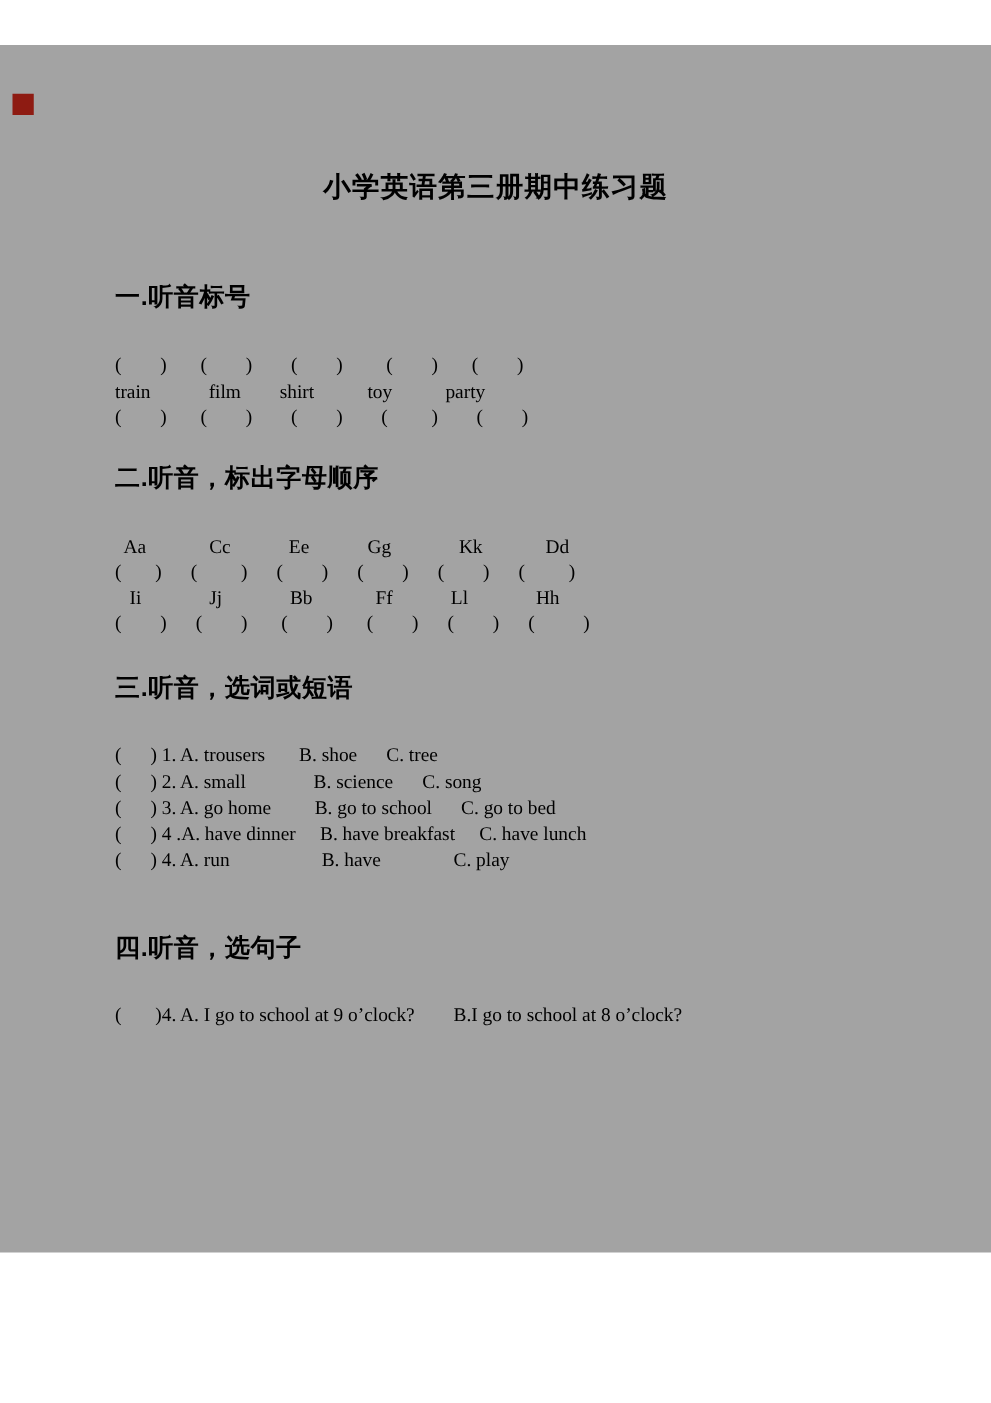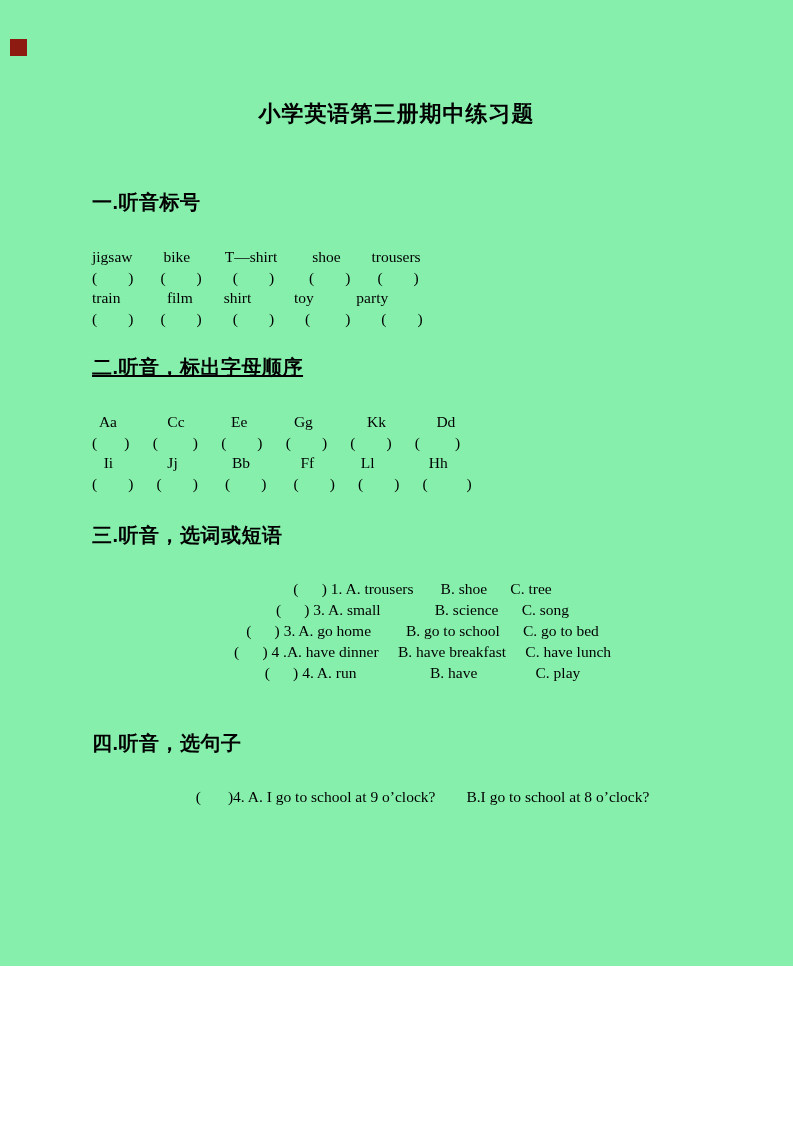--- a/index.html
+++ b/index.html
@@ -6,21 +6,22 @@
   body {
     width: 793px; height: 1122px;
     background: #ffffff;
     font-family: "Liberation Serif", serif;
     color: #000000;
     overflow: hidden;
   }
   .page {
     position: relative;
     width: 793px; height: 966px;
-    background: #86efac;
+    background: #a3a3a3;
+    margin-top: 36px;
   }
   .corner-mark {
     position: absolute;
     left: 10px; top: 39px;
     width: 17px; height: 17px;
   }
   .title {
     margin: 0;
     padding-top: 101px;
     text-align: center;
@@ -42,25 +43,25 @@
     line-height: 23px;
     letter-spacing: 0.5px;
   }
   .lines { margin: 0; }
   .line {
     white-space: pre;
     font-size: 15.5px;
     line-height: 20.5px;
     font-family: "Liberation Serif", serif;
   }
-  .s3 .line, .s4 .line { line-height: 21px; text-align: center; }
+  .s3 .line, .s4 .line { line-height: 21px; }
   
   .s1 .heading { margin-top: 64px; }
   .s1 .lines   { margin-top: 33px; }
-  .s2 .heading { margin-top: 27px; text-decoration: underline; }
+  .s2 .heading { margin-top: 27px; }
   .s2 .lines   { margin-top: 33px; }
   .s3 .heading { margin-top: 30px; }
   .s3 .lines   { margin-top: 31px; }
   .s4 .heading { margin-top: 49px; }
   .s4 .lines   { margin-top: 31px; }
   .s5 .heading { margin-top: 51px; }
   .s5 .lines   { margin-top: 29px; }
 </style>
 </head>
 <body>
@@ -69,42 +70,41 @@
 
   <div class="corner-mark" style="background: rgb(142, 27, 18);"></div>
 
   <h1 class="title">小学英语第三册期中练习题</h1>
 
   <div class="content">
 
     <section class="s1">
       <h2 class="heading">一.听音标号</h2>
       <div class="lines">
-        <div class="line">jigsaw        bike         T—shirt         shoe        trousers</div>
         <div class="line">(        )       (        )        (        )         (        )       (        )</div>
         <div class="line">train            film        shirt           toy           party</div>
         <div class="line">(        )       (        )        (        )        (         )        (        )</div>
       </div>
     </section>
 
     <section class="s2">
       <h2 class="heading">二.听音，标出字母顺序</h2>
       <div class="lines">
         <div class="line">  Aa             Cc            Ee            Gg              Kk             Dd</div>
         <div class="line">(       )      (         )      (        )      (        )      (        )      (         )</div>
         <div class="line">   Ii              Jj              Bb             Ff            Ll              Hh</div>
         <div class="line">(        )      (        )       (        )       (        )      (        )      (          )</div>
       </div>
     </section>
 
     <section class="s3">
       <h2 class="heading">三.听音，选词或短语</h2>
       <div class="lines">
         <div class="line">(      ) 1. A. trousers       B. shoe      C. tree</div>
-        <div class="line">(      ) 3. A. small              B. science      C. song</div>
+        <div class="line">(      ) 2. A. small              B. science      C. song</div>
         <div class="line">(      ) 3. A. go home         B. go to school      C. go to bed</div>
         <div class="line">(      ) 4 .A. have dinner     B. have breakfast     C. have lunch</div>
         <div class="line">(      ) 4. A. run                   B. have               C. play</div>
       </div>
     </section>
 
     <section class="s4">
       <h2 class="heading">四.听音，选句子</h2>
       <div class="lines">
         <div class="line">(       )4. A. I go to school at 9 o’clock?        B.I go to school at 8 o’clock?</div>

